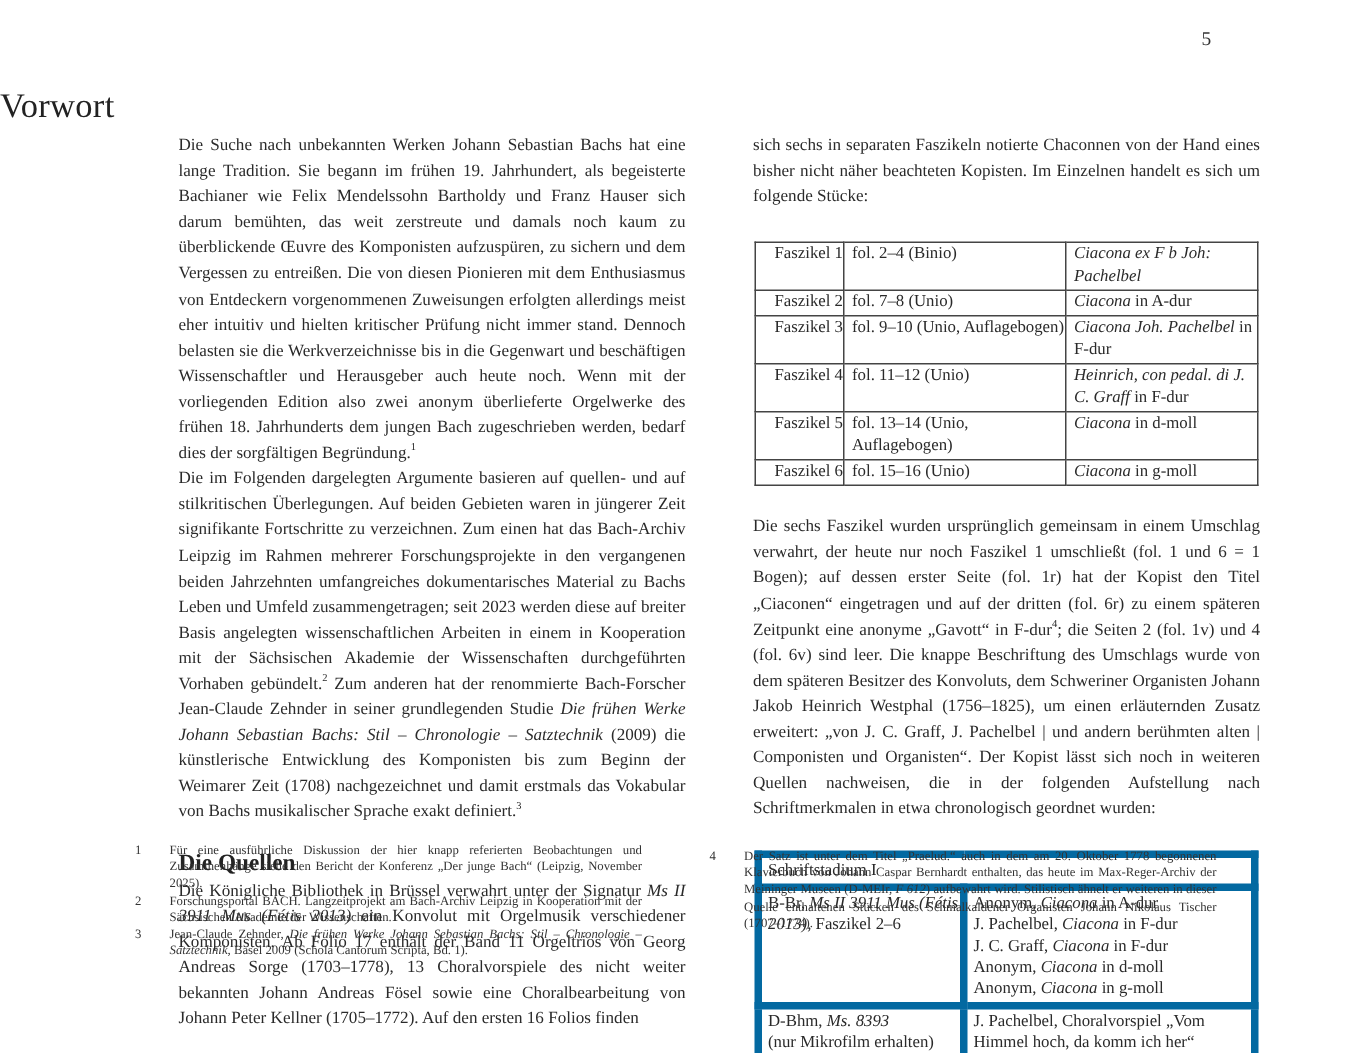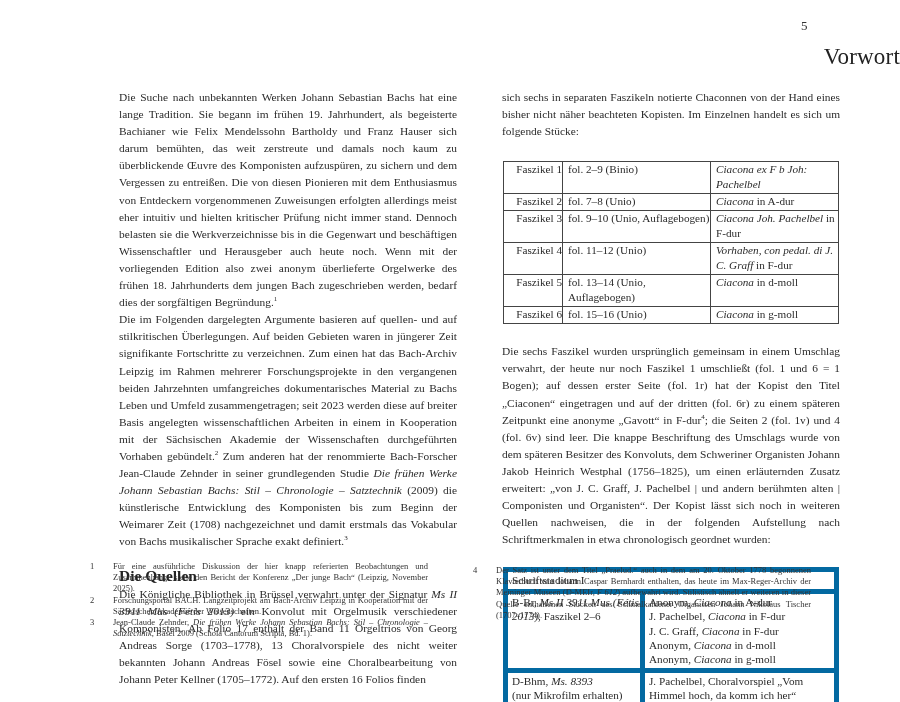--- a/index.html
+++ b/index.html
@@ -6,22 +6,22 @@
   body {
     width: 900px; height: 702px; position: relative; overflow: hidden;
     font-family: "Liberation Serif", "DejaVu Serif", serif;
     color: #2a2a2a;
   }
   .page-number {
     position: absolute; left: 801px; top: 18px;
     font-size: 13px; color: #333;
   }
   .page-title {
-    position: absolute; left: 0; width: 900px; top: 44px;
-    text-align: right; font-size: 23px; color: #222; letter-spacing: 0.2px;
+    position: absolute; left: 0; width: 900px; top: 58px;
+    text-align: left; font-size: 23px; color: #222; letter-spacing: 0.2px;
   }
   .col {
     position: absolute; top: 89px; width: 338px;
     font-size: 11.4px; line-height: 17.1px; text-align: justify; margin-left: 29px;
   }
   .col-left { left: 90px; }
   .col-right { left: 473px; }
   .col p { margin: 0; hyphens: auto; }
   .section-heading {
     font-size: 15.5px; margin: 15px 0 1px 0; line-height: 19px; color: #222;
@@ -84,37 +84,37 @@
   </div>
 </div>
 
 <div class="col col-right">
   <p>sich sechs in separaten Faszikeln notierte Chaconnen von der Hand eines bisher nicht näher beachteten Kopisten. Im Einzelnen handelt es sich um folgende Stücke:</p>
 
   <table class="fasz">
     <tbody id="fasz-body">
         <tr>
           <td class="c1">Faszikel 1</td>
-          <td class="c2">fol. 2–9 (Binio)</td>
+          <td class="c2">fol. 2–4 (Binio)</td>
           <td><i>Ciacona ex F b Joh: Pachelbel</i><span></span></td>
         </tr>
         <tr>
           <td class="c1">Faszikel 2</td>
           <td class="c2">fol. 7–8 (Unio)</td>
           <td><i>Ciacona</i><span> in A-dur</span></td>
         </tr>
         <tr>
           <td class="c1">Faszikel 3</td>
           <td class="c2">fol. 9–10 (Unio, Auflagebogen)</td>
           <td><i>Ciacona Joh. Pachelbel</i><span> in F-dur</span></td>
         </tr>
         <tr>
           <td class="c1">Faszikel 4</td>
           <td class="c2">fol. 11–12 (Unio)</td>
-          <td><i>Vorhaben, con pedal. di J. C. Graff</i><span> in F-dur</span></td>
+          <td><i>Heinrich, con pedal. di J. C. Graff</i><span> in F-dur</span></td>
         </tr>
         <tr>
           <td class="c1">Faszikel 5</td>
           <td class="c2">fol. 13–14 (Unio, Auflagebogen)</td>
           <td><i>Ciacona</i><span> in d-moll</span></td>
         </tr>
         <tr>
           <td class="c1">Faszikel 6</td>
           <td class="c2">fol. 15–16 (Unio)</td>
           <td><i>Ciacona</i><span> in g-moll</span></td>

